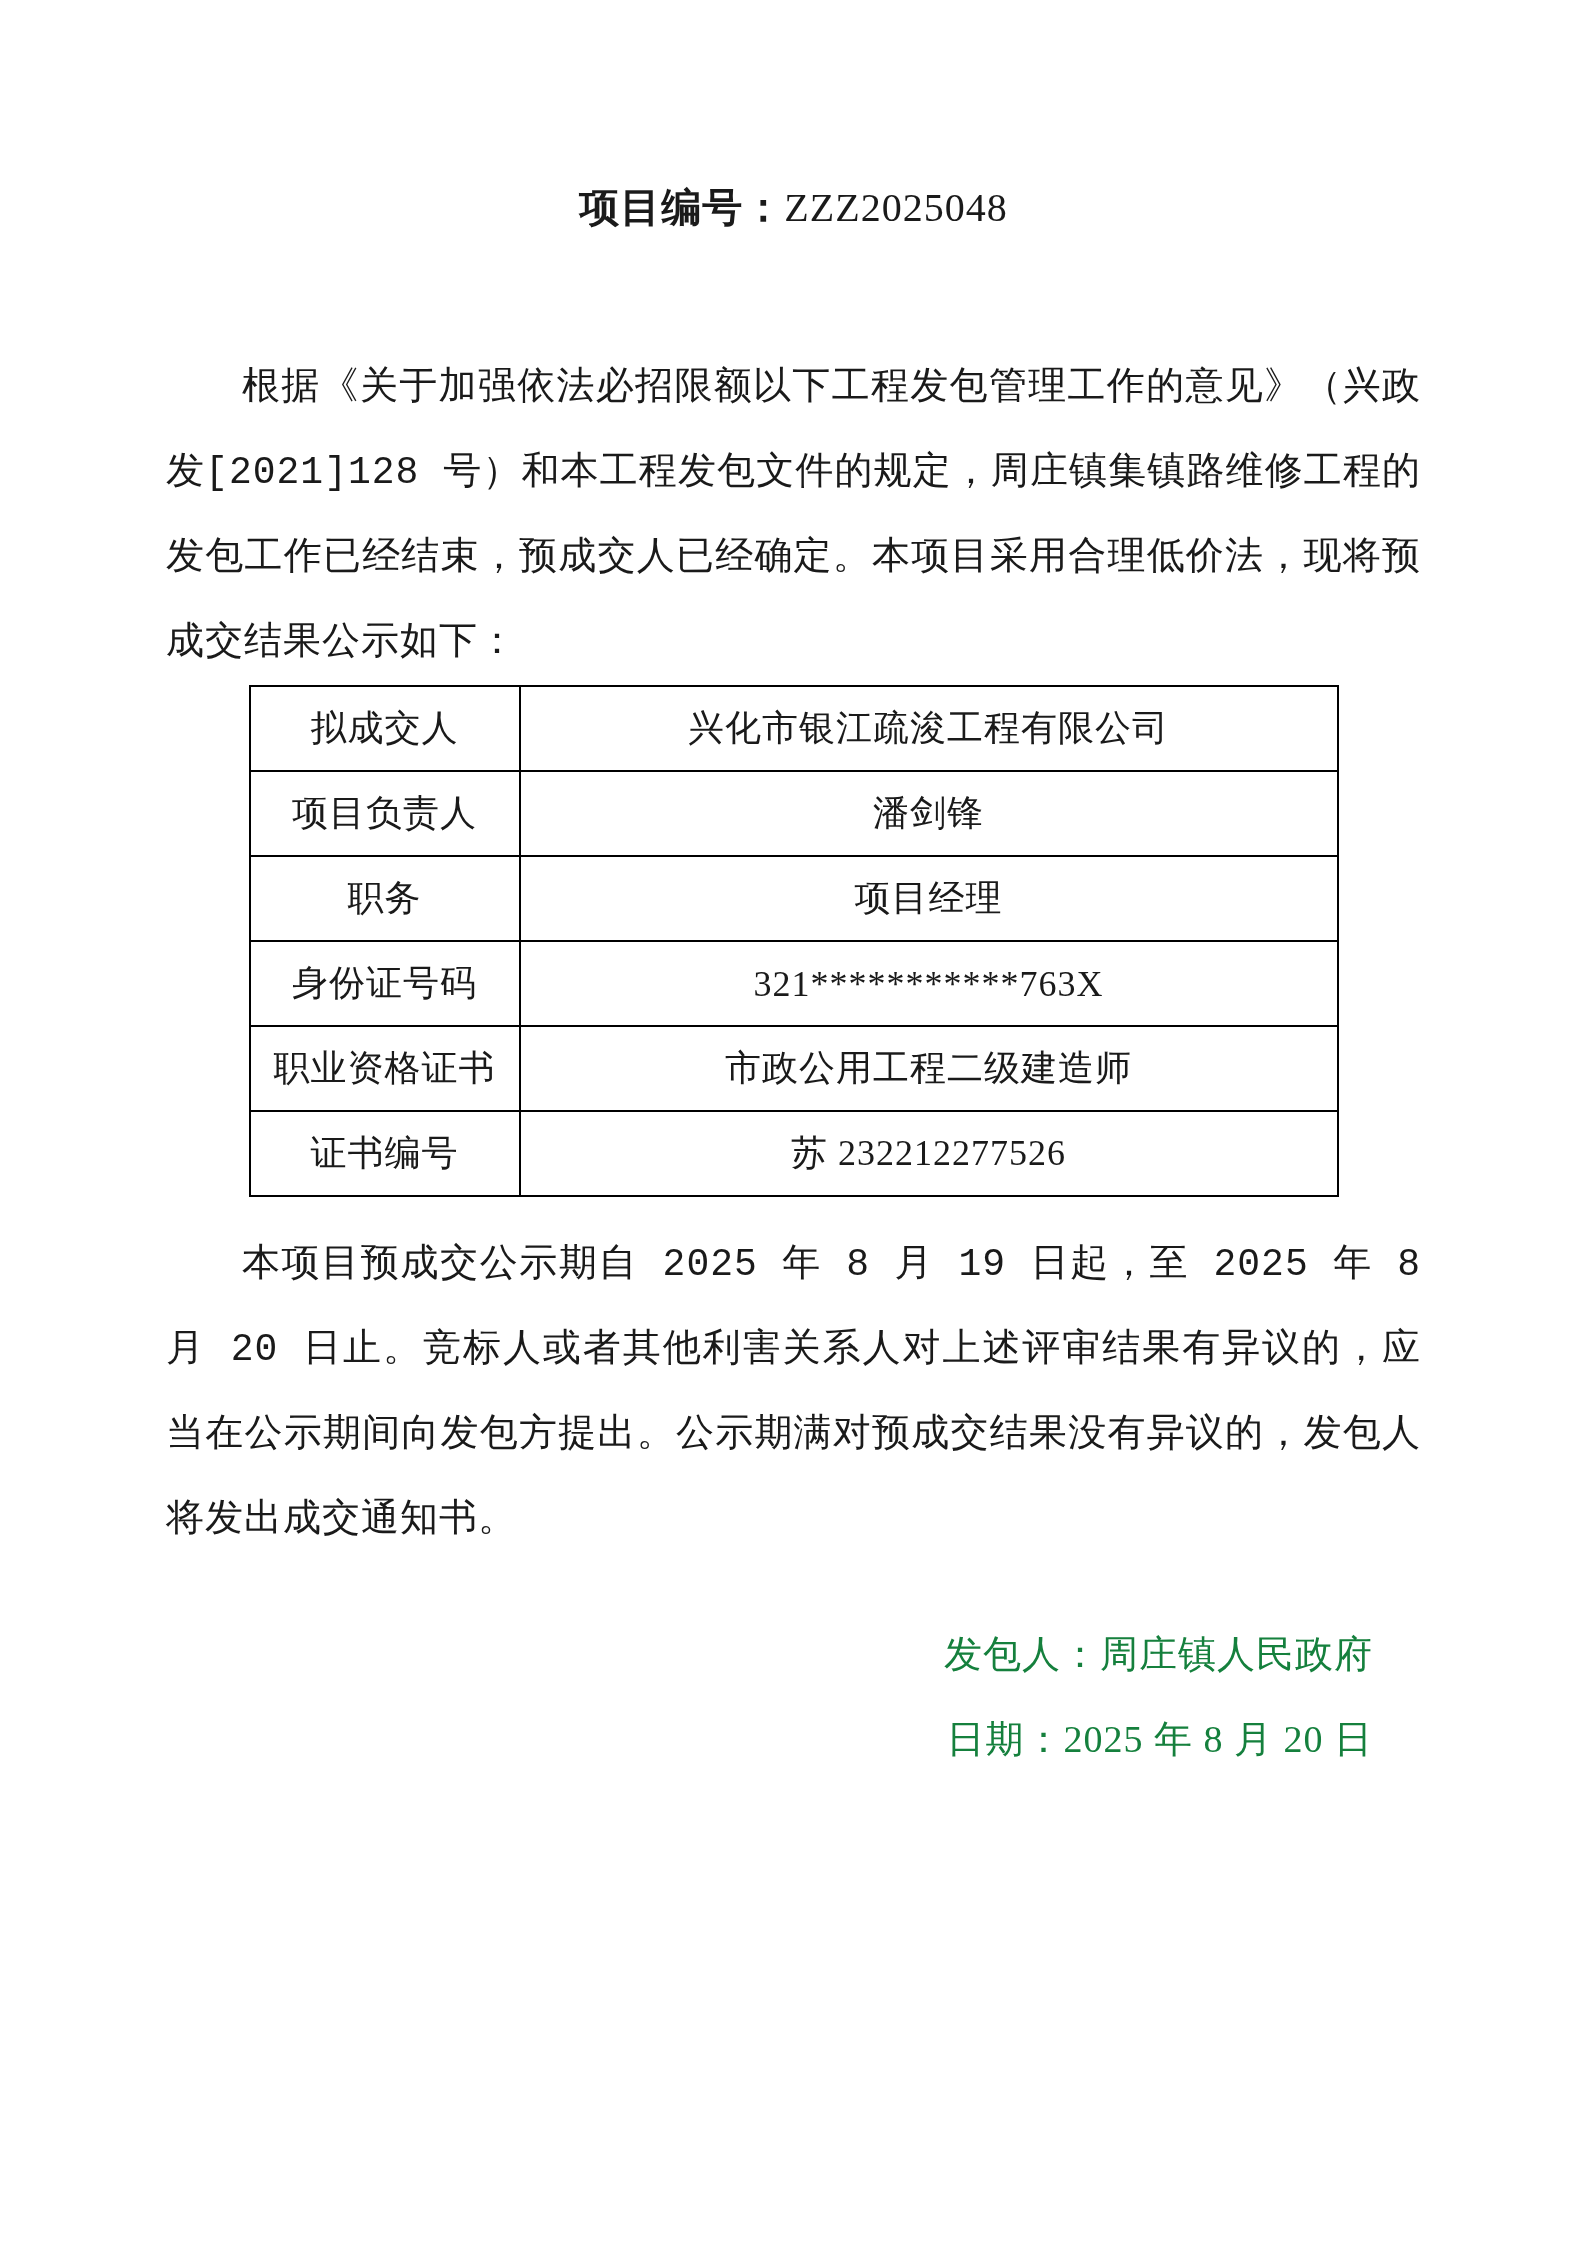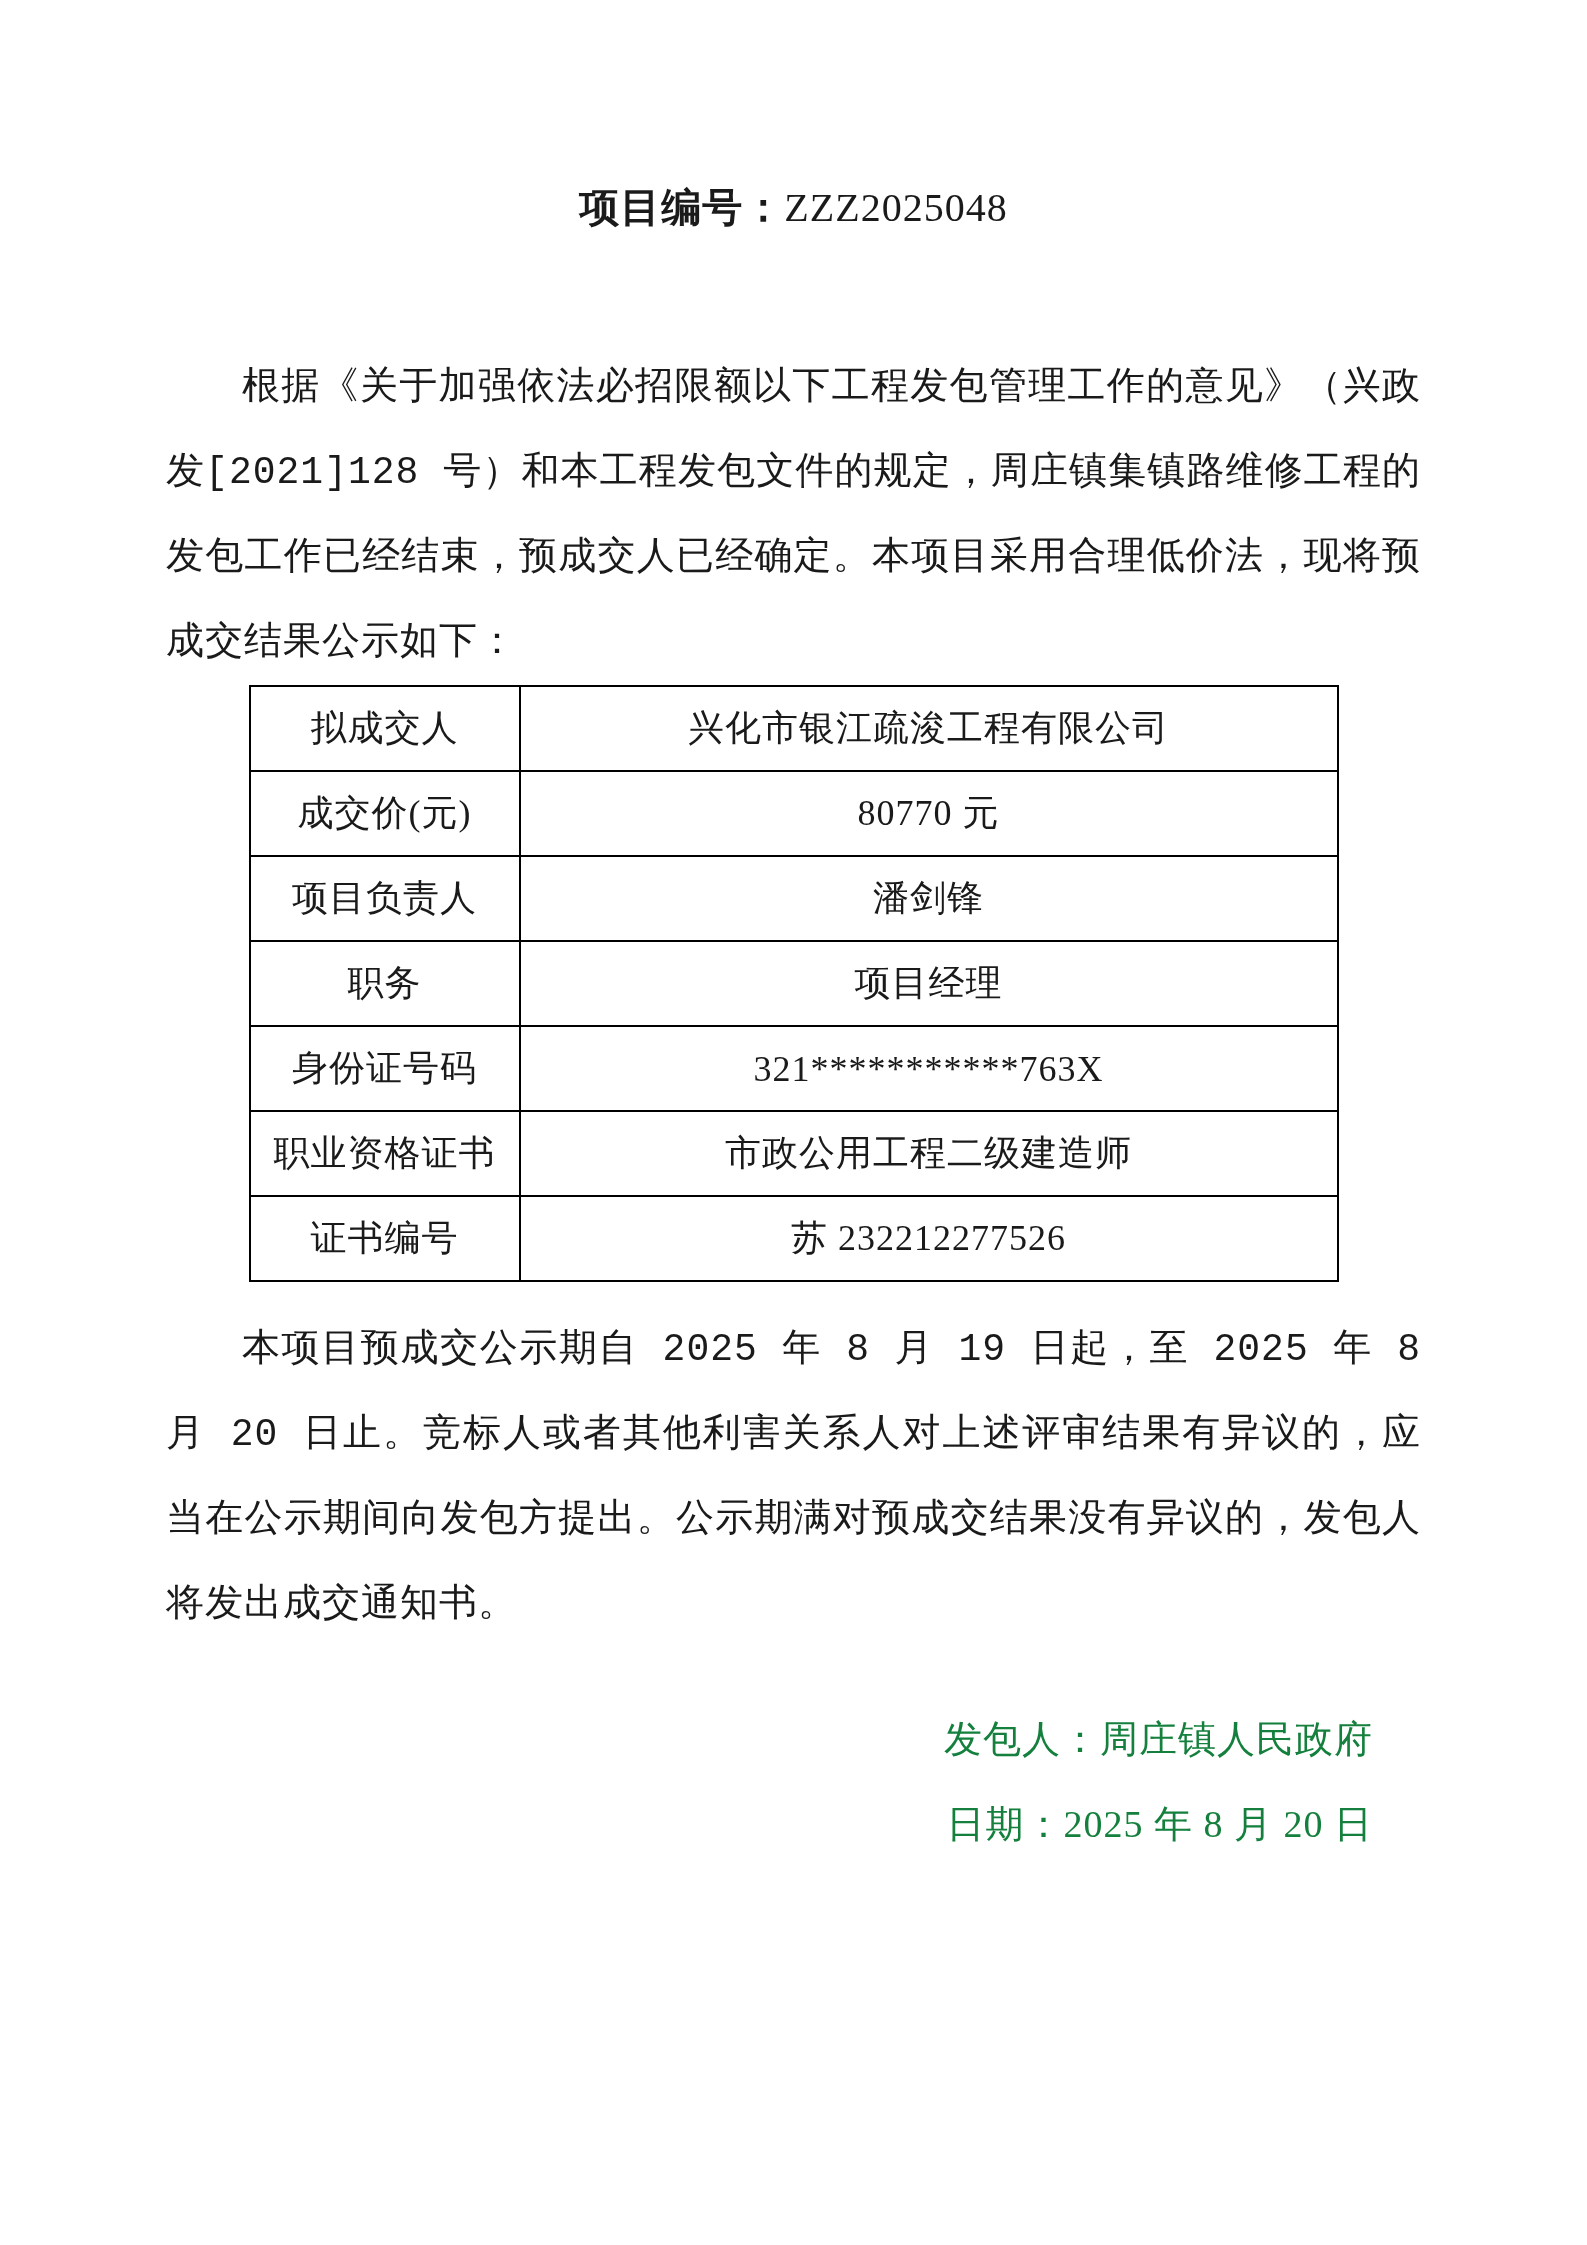--- a/index.html
+++ b/index.html
@@ -76,24 +76,20 @@
 
     <p class="para para-intro">根据《关于加强依法必招限额以下工程发包管理工作的意见》（兴政发[2021]128 号）和本工程发包文件的规定，周庄镇集镇路维修工程的发包工作已经结束，预成交人已经确定。本项目采用合理低价法，现将预成交结果公示如下：</p>
 
     <table class="result-table">
       <tbody>
         <tr>
           <td class="label-cell">拟成交人</td>
           <td class="value-cell">兴化市银江疏浚工程有限公司</td>
         </tr>
         <tr>
-          <td class="label-cell">成交价(元)</td>
-          <td class="value-cell">80770 元</td>
-        </tr>
-        <tr>
           <td class="label-cell">项目负责人</td>
           <td class="value-cell">潘剑锋</td>
         </tr>
         <tr>
           <td class="label-cell">职务</td>
           <td class="value-cell">项目经理</td>
         </tr>
         <tr>
           <td class="label-cell">身份证号码</td>
           <td class="value-cell">321***********763X</td>

